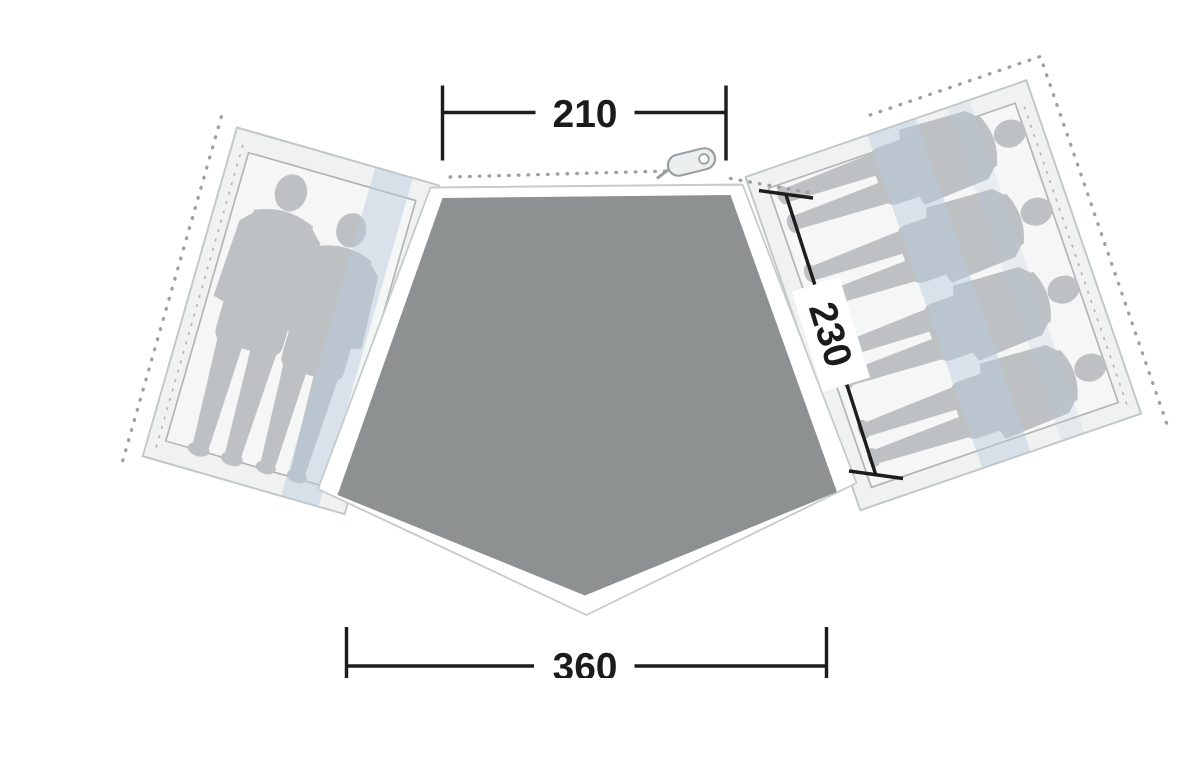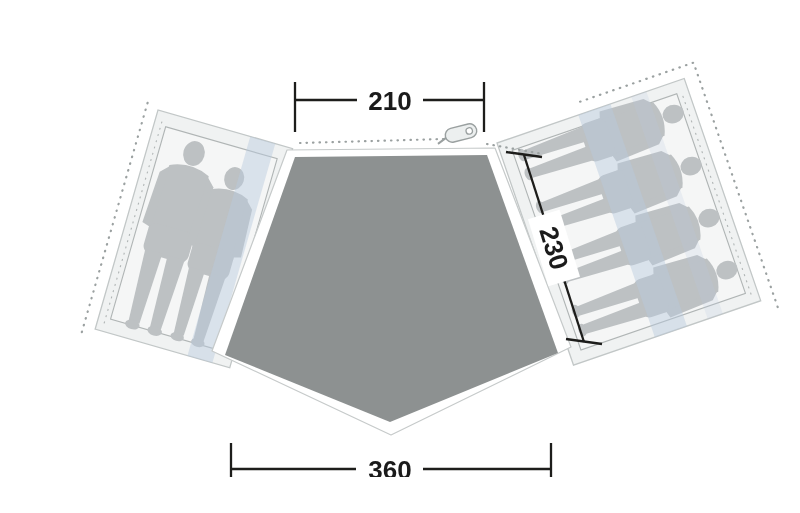--- a/index.html
+++ b/index.html
@@ -1,19 +1,18 @@
 <!DOCTYPE html>
 <html><head>
 <meta charset="utf-8">
 <style>
   html, body { margin: 0; padding: 0; background: #ffffff; }
   .stage {
     width: 800px; height: 452px; position: relative; overflow: hidden;
     font-family: "Liberation Sans", "DejaVu Sans", sans-serif;
-    margin-top: 25px;
   }
   svg text.dim-label {
     font-family: "Liberation Sans", "DejaVu Sans", sans-serif;
     font-weight: bold;
     font-size: 26px;
     text-anchor: middle;
   }
 </style>
 </head>
 <body>

